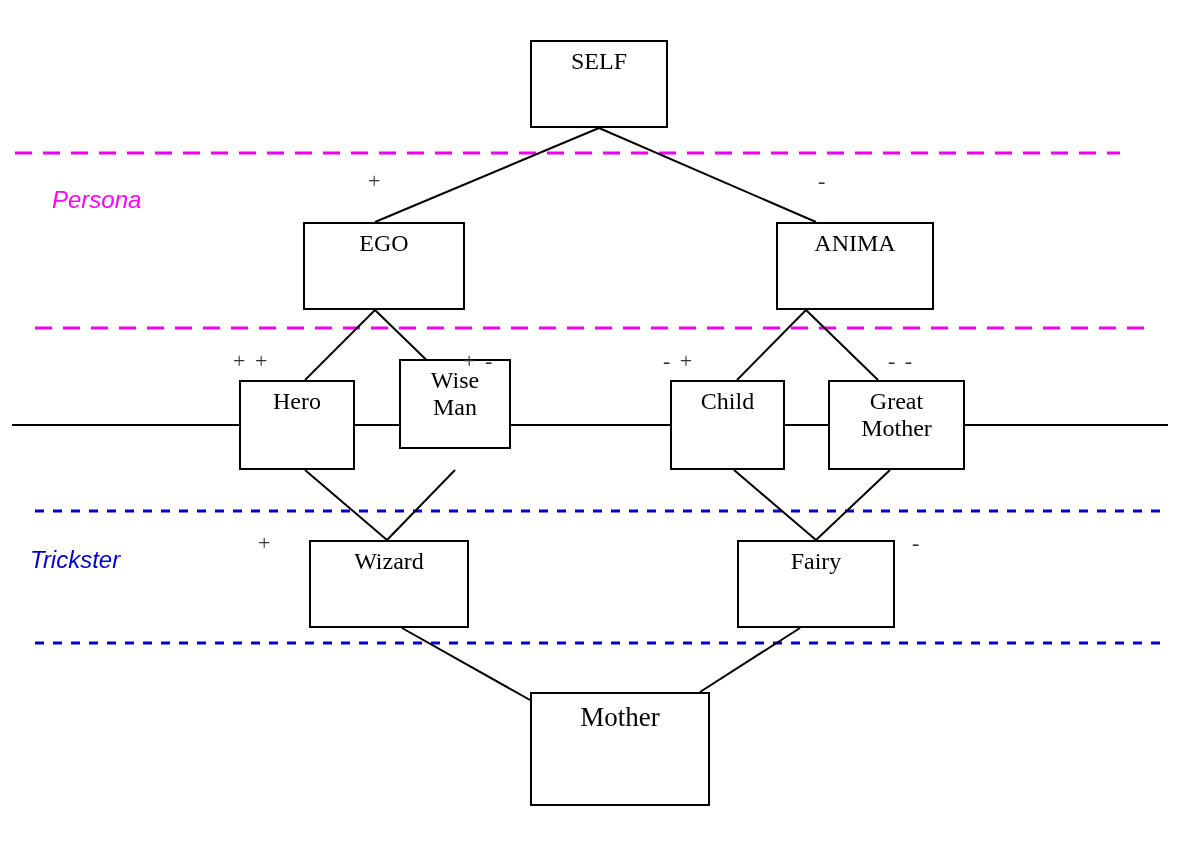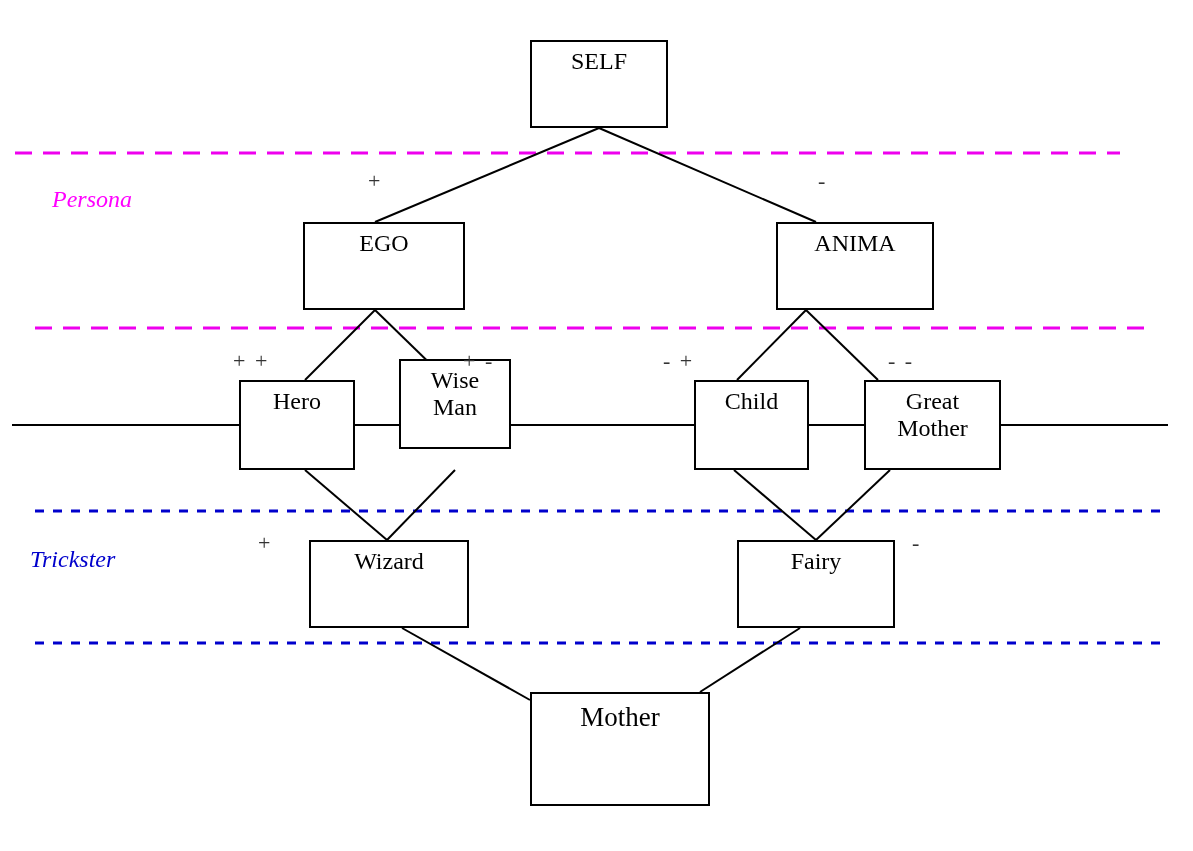--- a/index.html
+++ b/index.html
@@ -51,21 +51,21 @@
     font-size: 22px;
     color: #333333;
     font-family: "Liberation Serif", "DejaVu Serif", serif;
     letter-spacing: 2px;
     white-space: nowrap;
   }
   .zone-label {
     position: absolute;
     font-style: italic;
     font-size: 24px;
-    font-family: Liberation Serif, serif;
+    font-family: Liberation Sans, sans-serif;
     white-space: nowrap;
   }
   .zone-persona { color: #ff00ff; }
   .zone-trickster { color: #0000cc; }
 </style>
 </head>
 <body>
 
 <div id="diagram-root">
 
@@ -102,24 +102,24 @@
       </div>
       <div class="node-box" style="left: 776px; top: 222px; width: 158px; height: 88px;">
         <div class="node-label">ANIMA</div>
       </div>
       <div class="node-box" style="left: 239px; top: 380px; width: 116px; height: 90px;">
         <div class="node-label">Hero</div>
       </div>
       <div class="node-box" style="left: 399px; top: 359px; width: 112px; height: 90px;">
         <div class="node-label">Wise<br>Man</div>
       </div>
-      <div class="node-box" style="left: 670px; top: 380px; width: 115px; height: 90px; margin-left: 24px;">
+      <div class="node-box" style="left: 670px; top: 380px; width: 115px; height: 90px;">
         <div class="node-label">Child</div>
       </div>
-      <div class="node-box" style="left: 828px; top: 380px; width: 137px; height: 90px; margin-left: 36px;">
+      <div class="node-box" style="left: 828px; top: 380px; width: 137px; height: 90px;">
         <div class="node-label">Great<br>Mother</div>
       </div>
       <div class="node-box" style="left: 309px; top: 540px; width: 160px; height: 88px;">
         <div class="node-label">Wizard</div>
       </div>
       <div class="node-box" style="left: 737px; top: 540px; width: 158px; height: 88px;">
         <div class="node-label">Fairy</div>
       </div>
       <div class="node-box" style="left: 530px; top: 692px; width: 180px; height: 114px;">
         <div class="node-label big">Mother</div>

